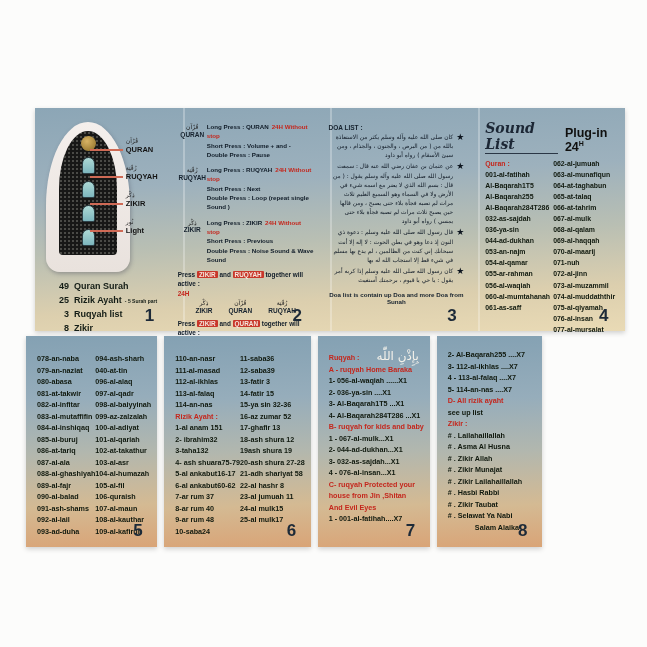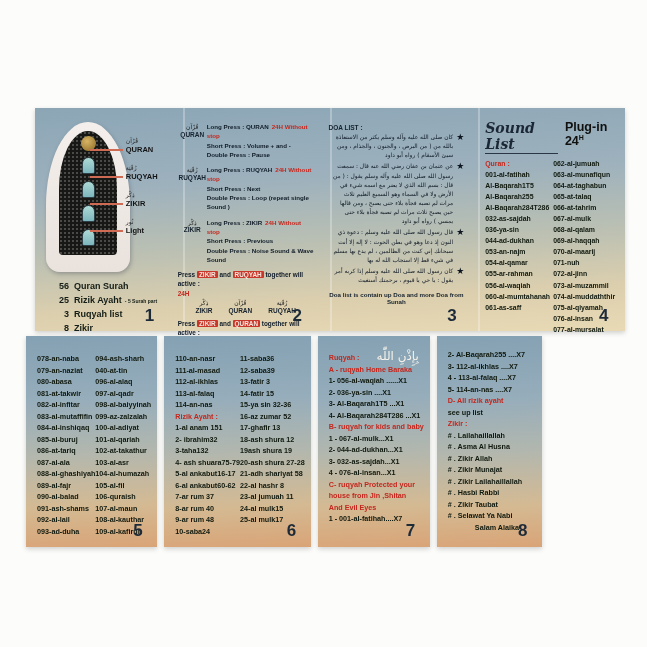--- a/index.html
+++ b/index.html
@@ -91,21 +91,21 @@
   
   .p3{ padding:16px 9px 0 10px; }
   .doa-title{ font-size:6.5px; font-weight:bold; margin-bottom:2px; }
   .doa-p{ direction:rtl; display:flex; font-family:"DejaVu Sans",sans-serif;
           font-size:5.9px; line-height:1.55; margin-top:2px; text-align:right; color:#101a26;}
   .doa-p .star{ font-size:9px; margin-left:3px; line-height:1.1; color:#0c141e; }
   .doa-footer{ font-size:6.2px; font-weight:bold; margin-top:6px; text-align:center; }
 
   
   .p4{ padding:12px 4px 0 12px; }
-  .sl-header{ display:flex; align-items:flex-start; gap:7px; }
+  .sl-header{ display:flex; align-items:flex-end; gap:7px; }
   .sl-script{ font-family:"DejaVu Serif",serif; font-style:italic; font-weight:bold;
               font-size:14px; color:#1c2735; border-bottom:1.5px solid #2a3645; padding-bottom:1px;}
   .sl-plug{ font-size:12.5px; font-weight:bold; color:#10100f; }
   .sl-plug sup{ font-size:7px; }
   .cols{ display:flex; margin-top:4px; }
   .col{ flex:1; }
   .li{ font-size:6.9px; font-weight:bold; line-height:1.6; white-space:nowrap; color:#10190e;}
   .red{ color:#c4271d; }
   .indent{ padding-left:10px;text-align:center; }
 
@@ -169,21 +169,21 @@
 
             <div class="callout">
               <span class="ar">نُور</span>
               <span class="lbl">Light</span>
             </div>
           </div>
       </div>
       <div class="summary">
 
           <div class="sum-row">
-            <span class="sum-num">56</span>
+            <span class="sum-num">49</span>
             <span>Quran Surah</span>
             <span class="sum-note"></span>
           </div>
 
           <div class="sum-row">
             <span class="sum-num">25</span>
             <span>Rizik Ayaht</span>
             <span class="sum-note">- 5 Surah part</span>
           </div>
 

